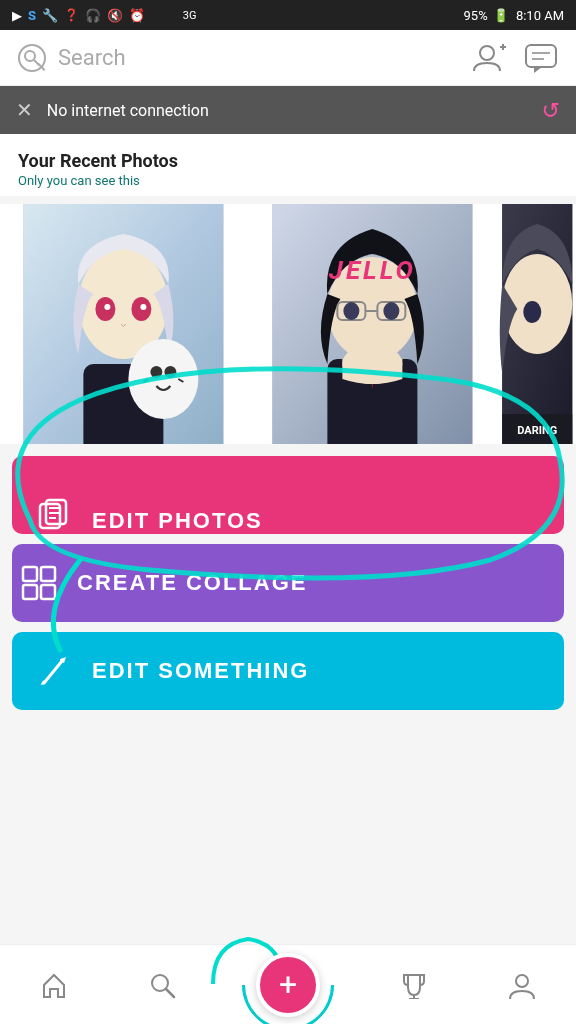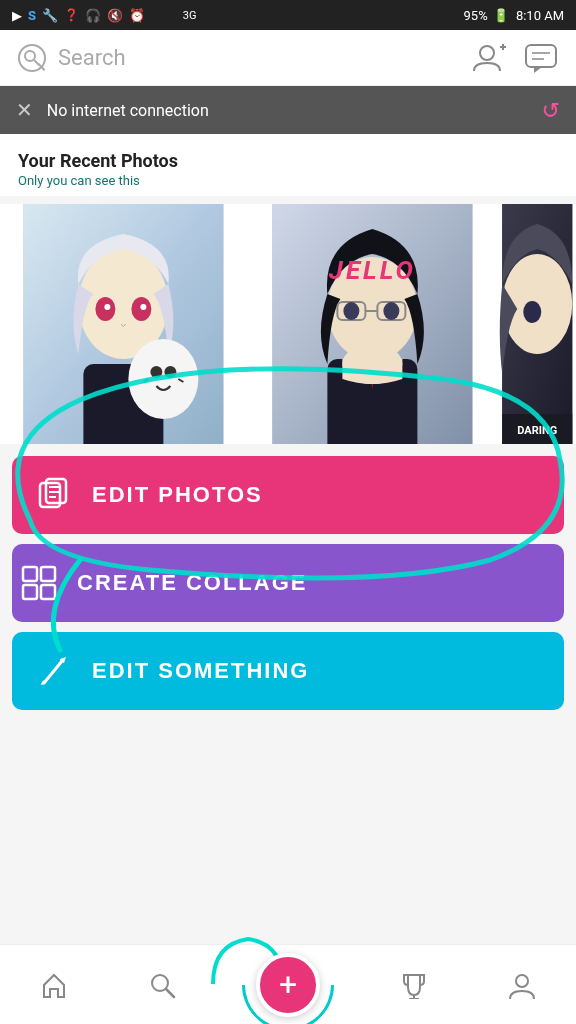--- a/index.html
+++ b/index.html
@@ -160,20 +160,21 @@
       gap: 20px;
       border: none;
       cursor: pointer;
       font-size: 20px;
       font-weight: bold;
       letter-spacing: 1px;
       color: #fff;
     }
     .action-btn-edit {
       background: #e8357a;
+      align-items: flex-end;
     }
     .action-btn-collage {
       background: #8855cc;
       padding-left: 9px;
     }
     .action-btn-draw {
       background: #00bbdd;
     }
     .btn-icon {
       width: 36px;

